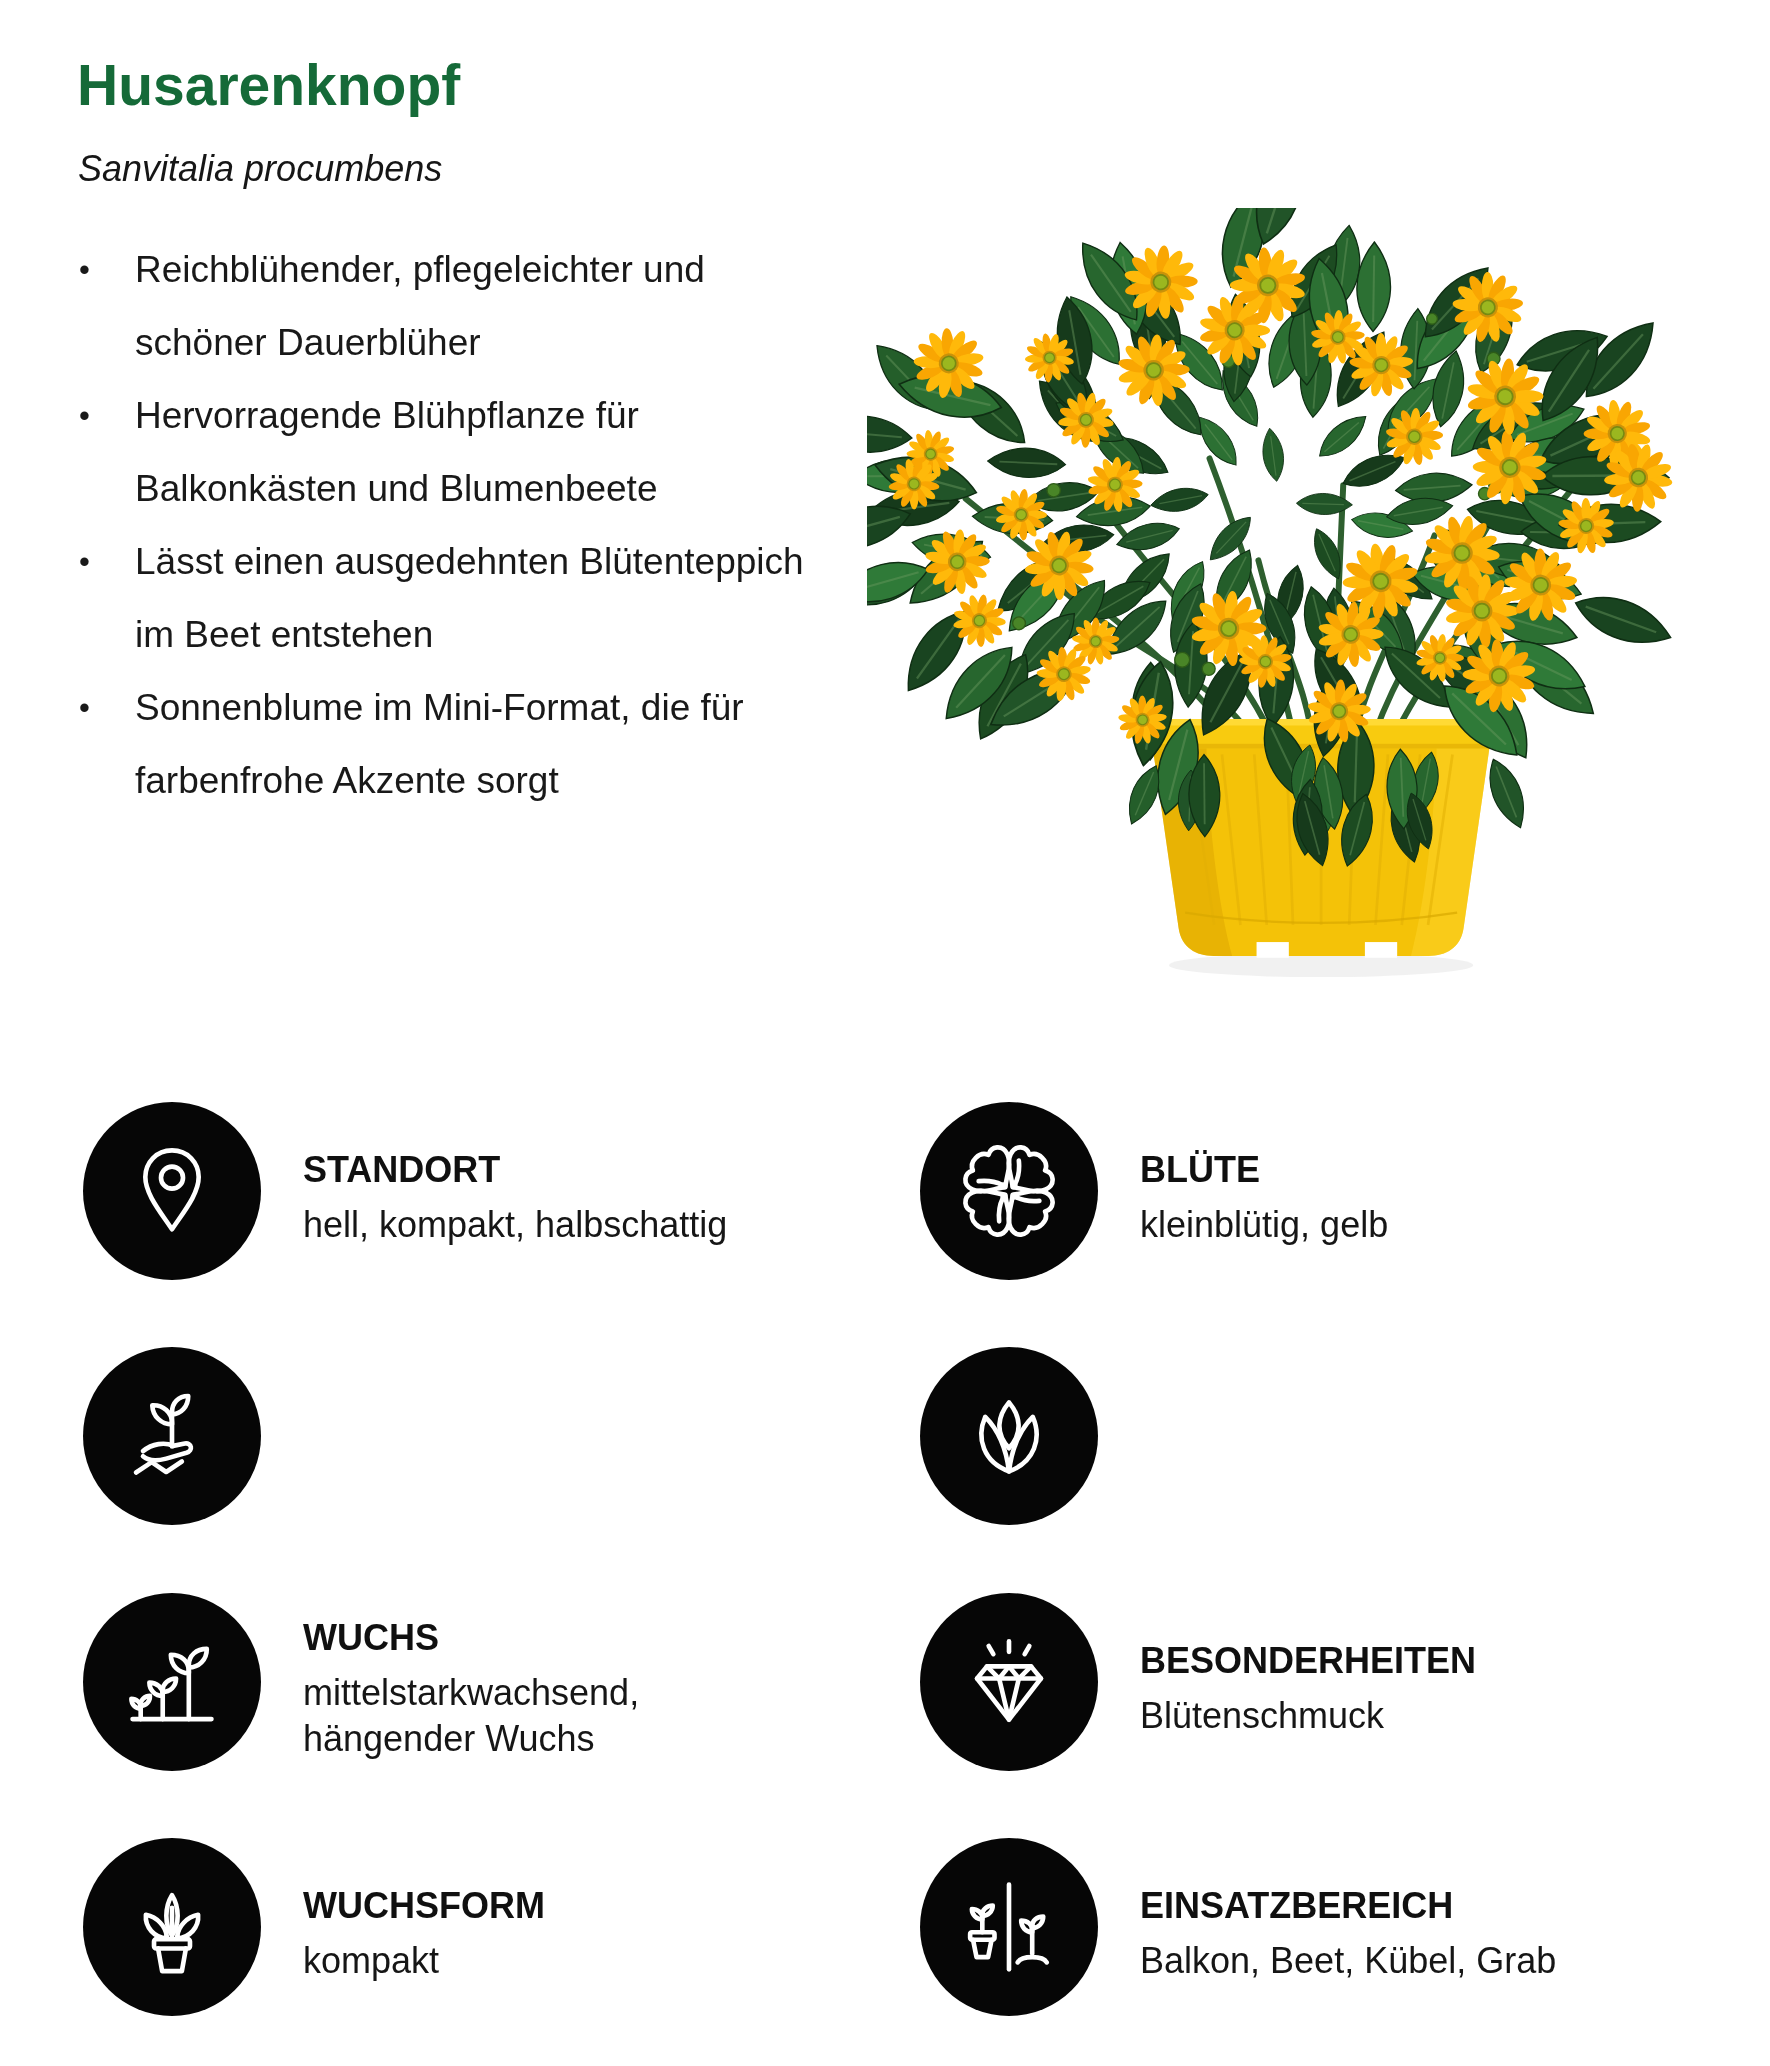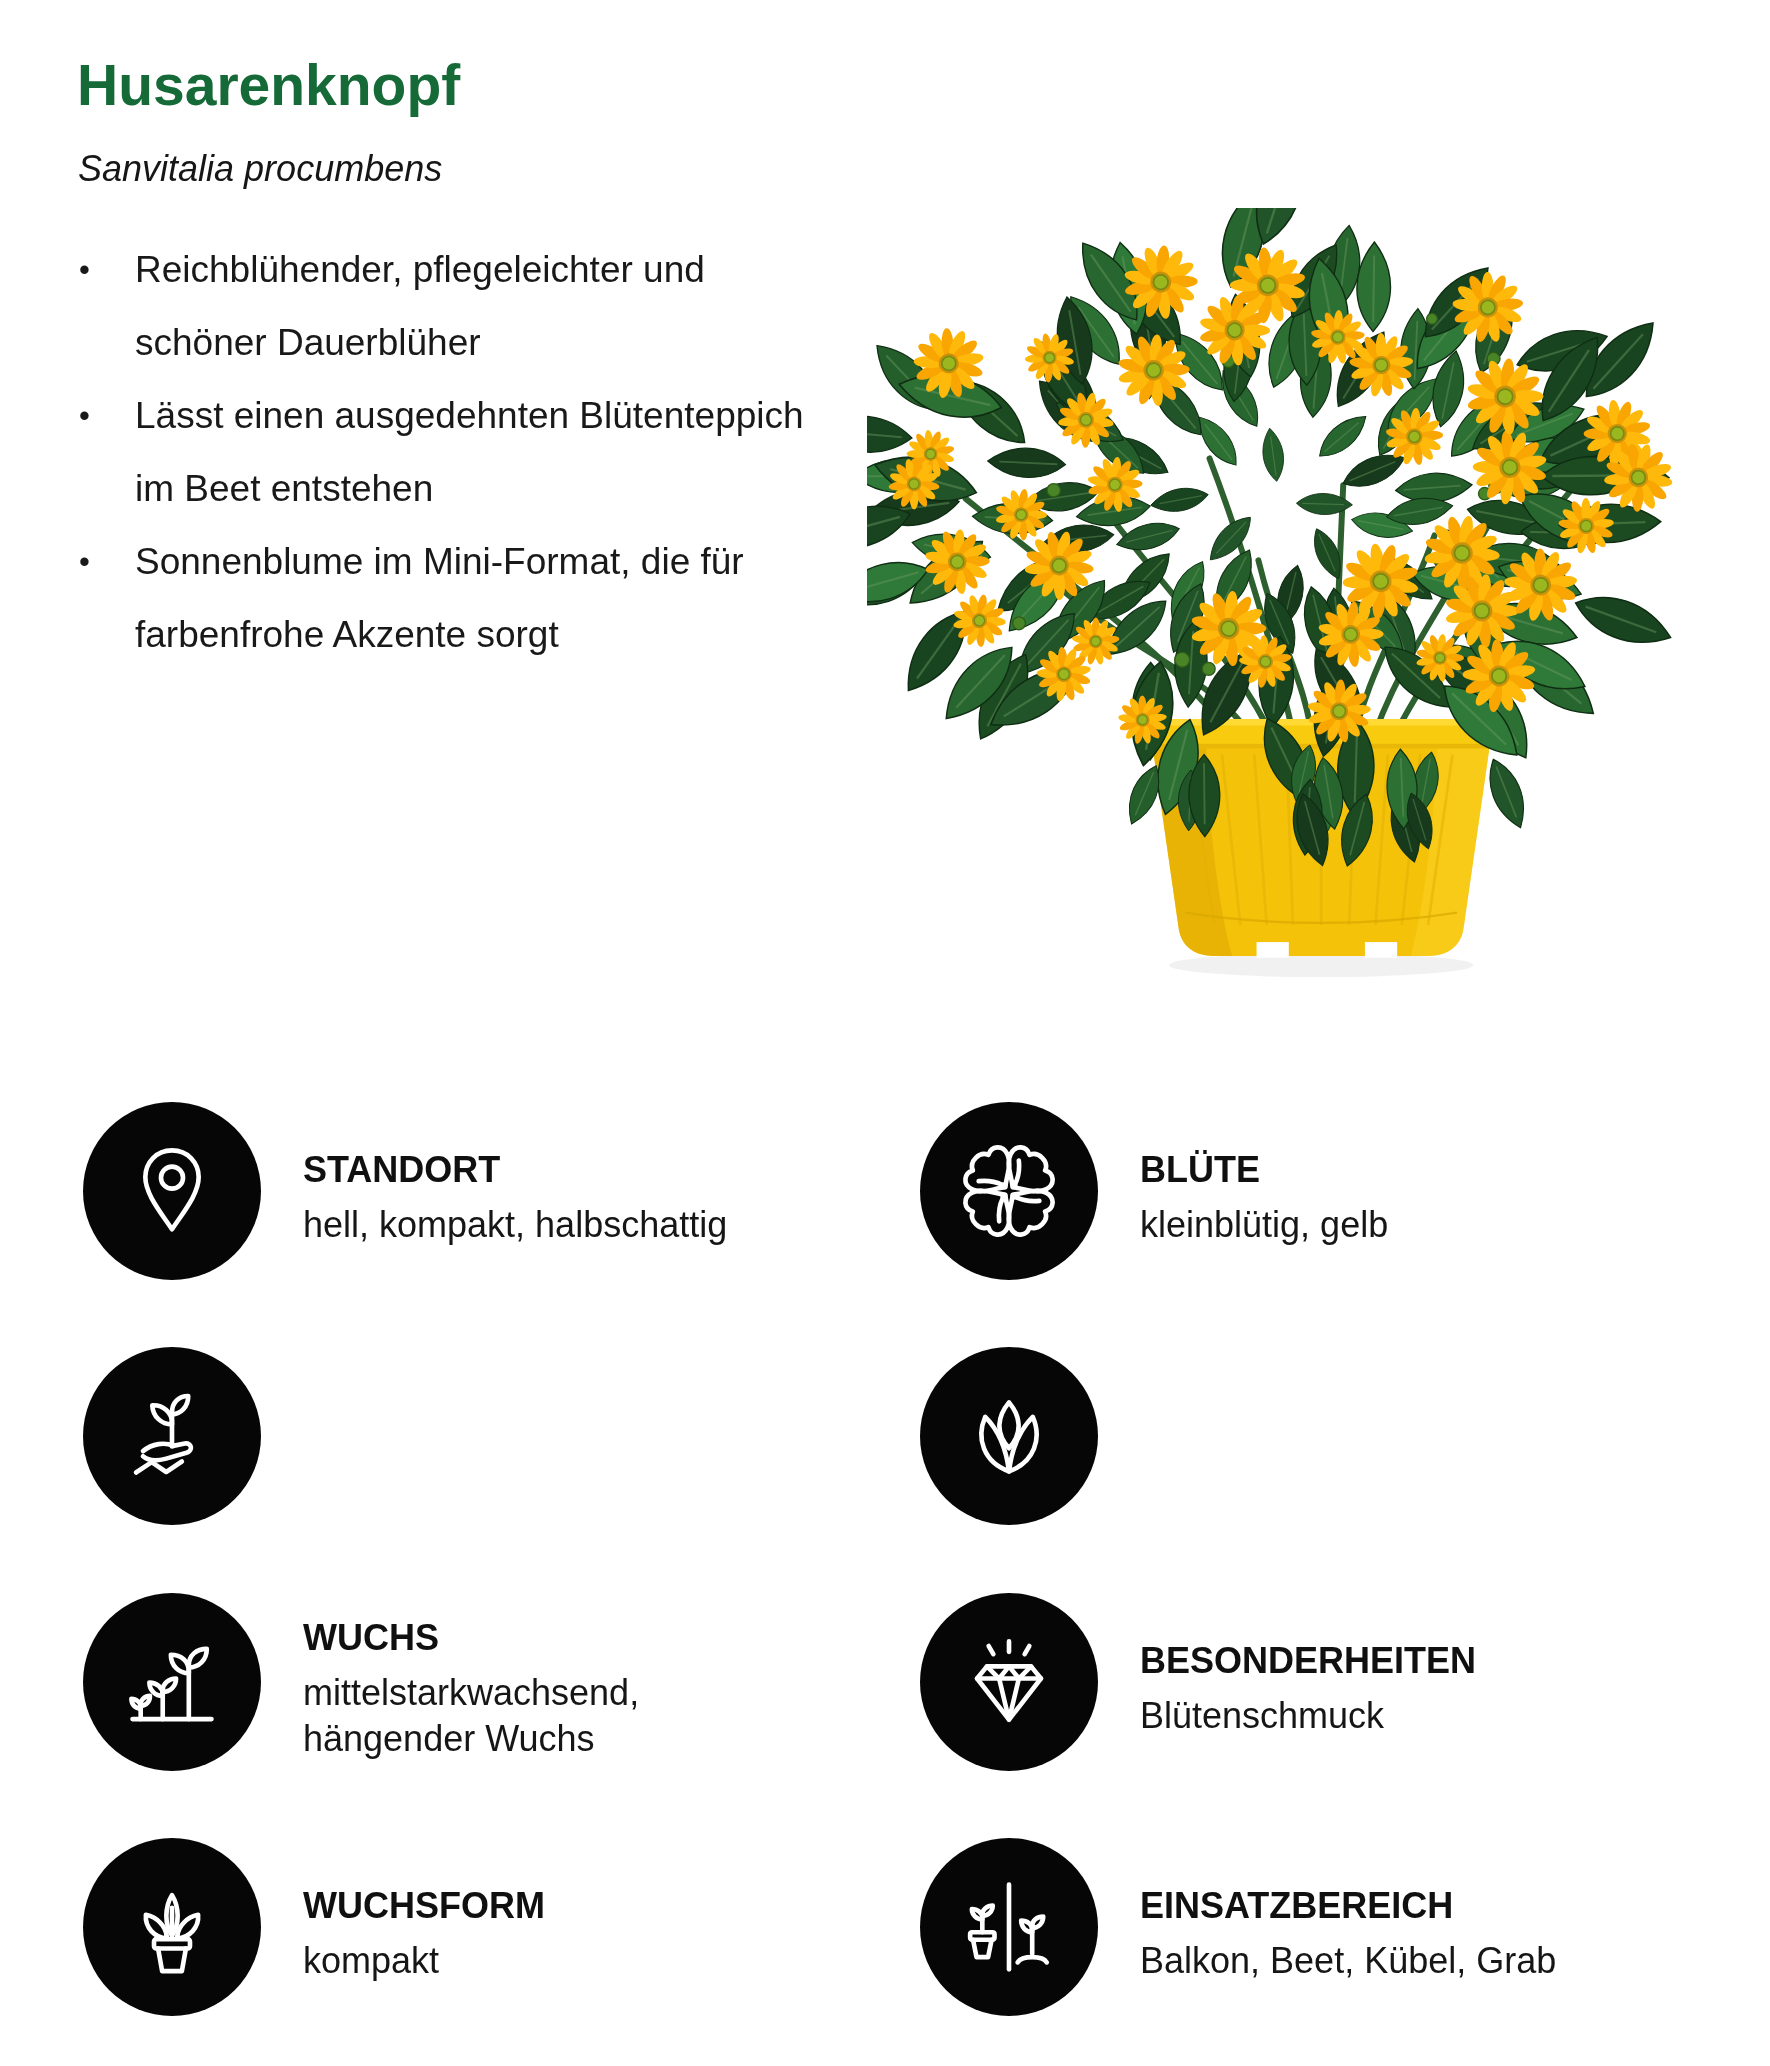--- a/index.html
+++ b/index.html
@@ -37,20 +37,24 @@
 
 <div class="stage">
 
   <h1 class="page-title">Husarenknopf</h1>
   <div class="botanical-name">Sanvitalia procumbens</div>
 
   <ul class="bullets">
     <li>
         <span class="bullet-text">Reichblühender, pflegeleichter und
 schöner Dauerblüher</span>
+      </li>
+    <li>
+        <span class="bullet-text">Hervorragende Blühpflanze für
+Balkonkästen und Blumenbeete</span>
       </li>
     <li>
         <span class="bullet-text">Lässt einen ausgedehnten Blütenteppich
 im Beet entstehen</span>
       </li>
     <li>
         <span class="bullet-text">Sonnenblume im Mini-Format, die für
 farbenfrohe Akzente sorgt</span>
       </li>
   </ul>

